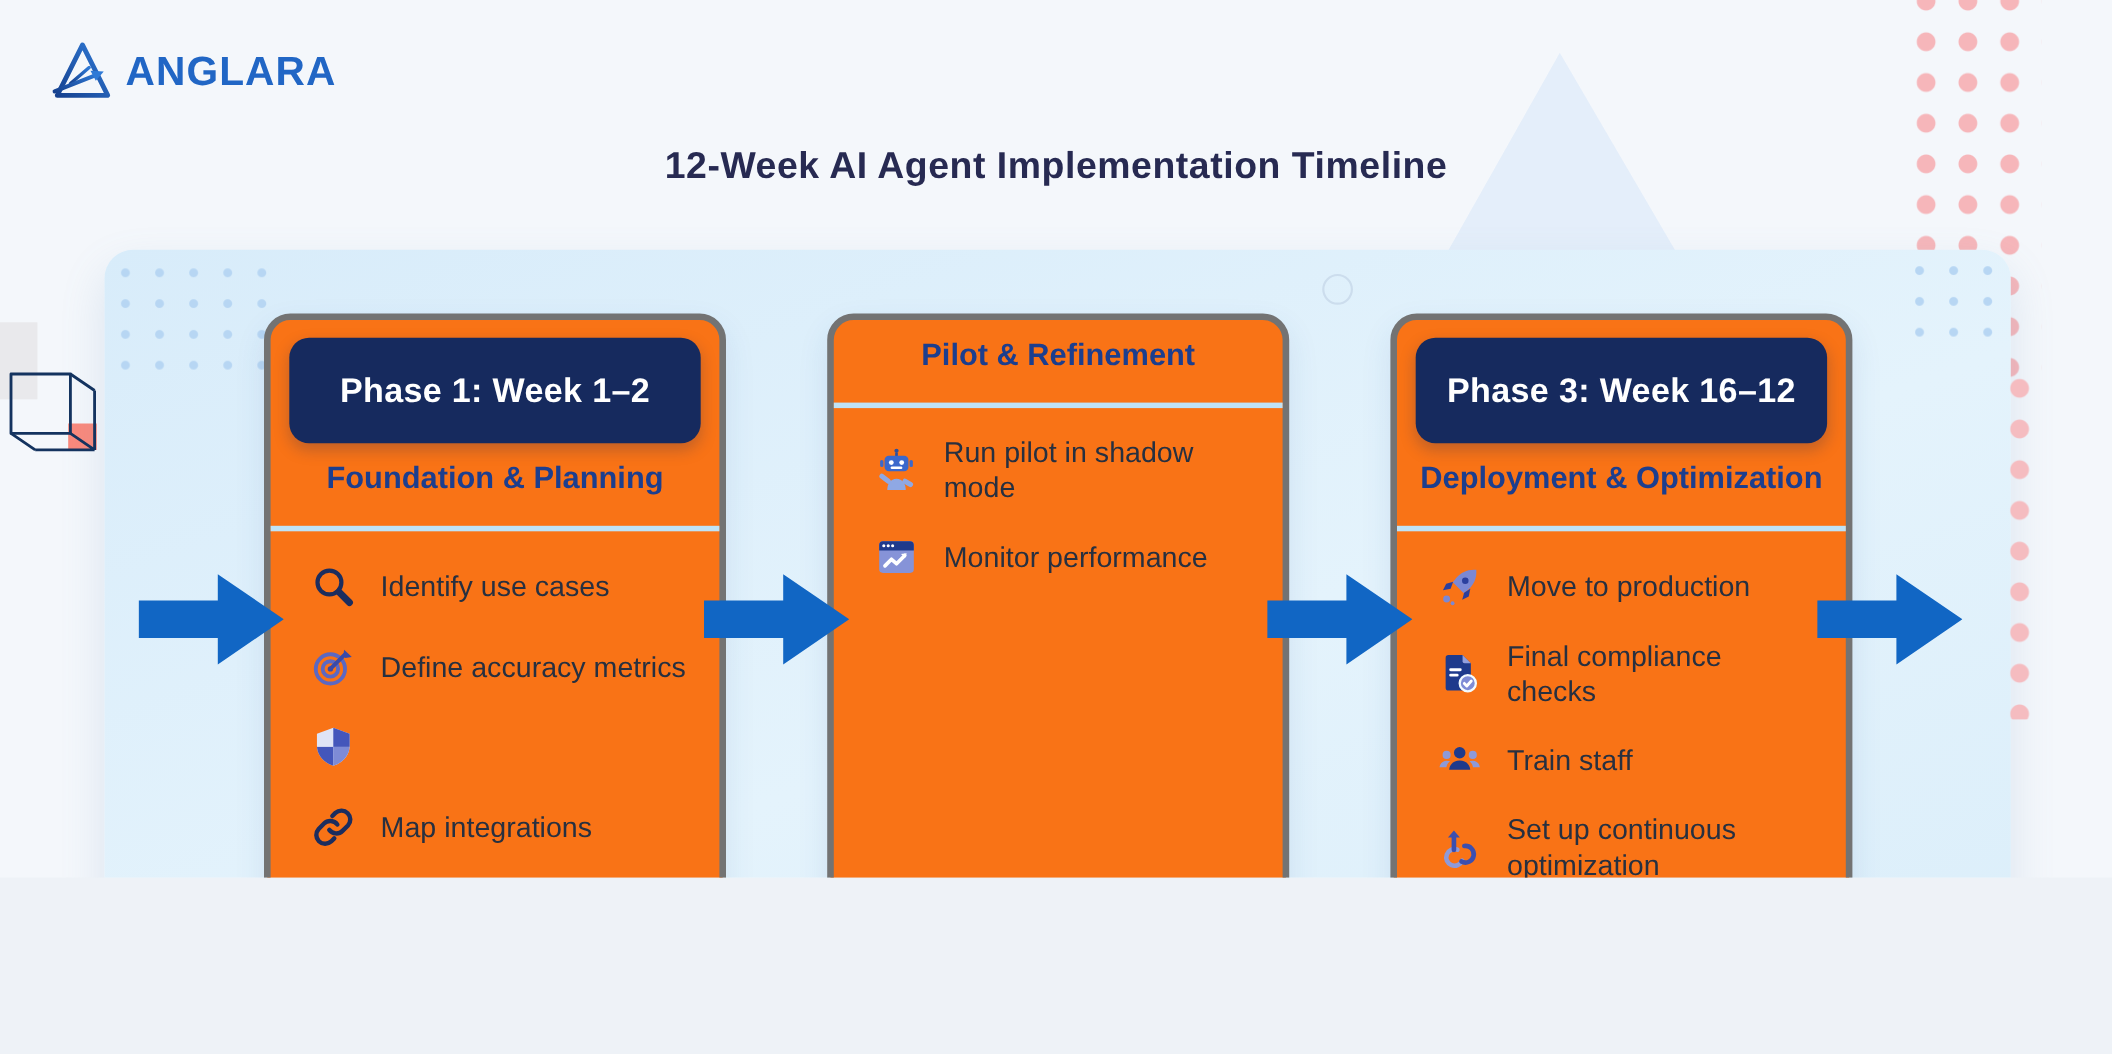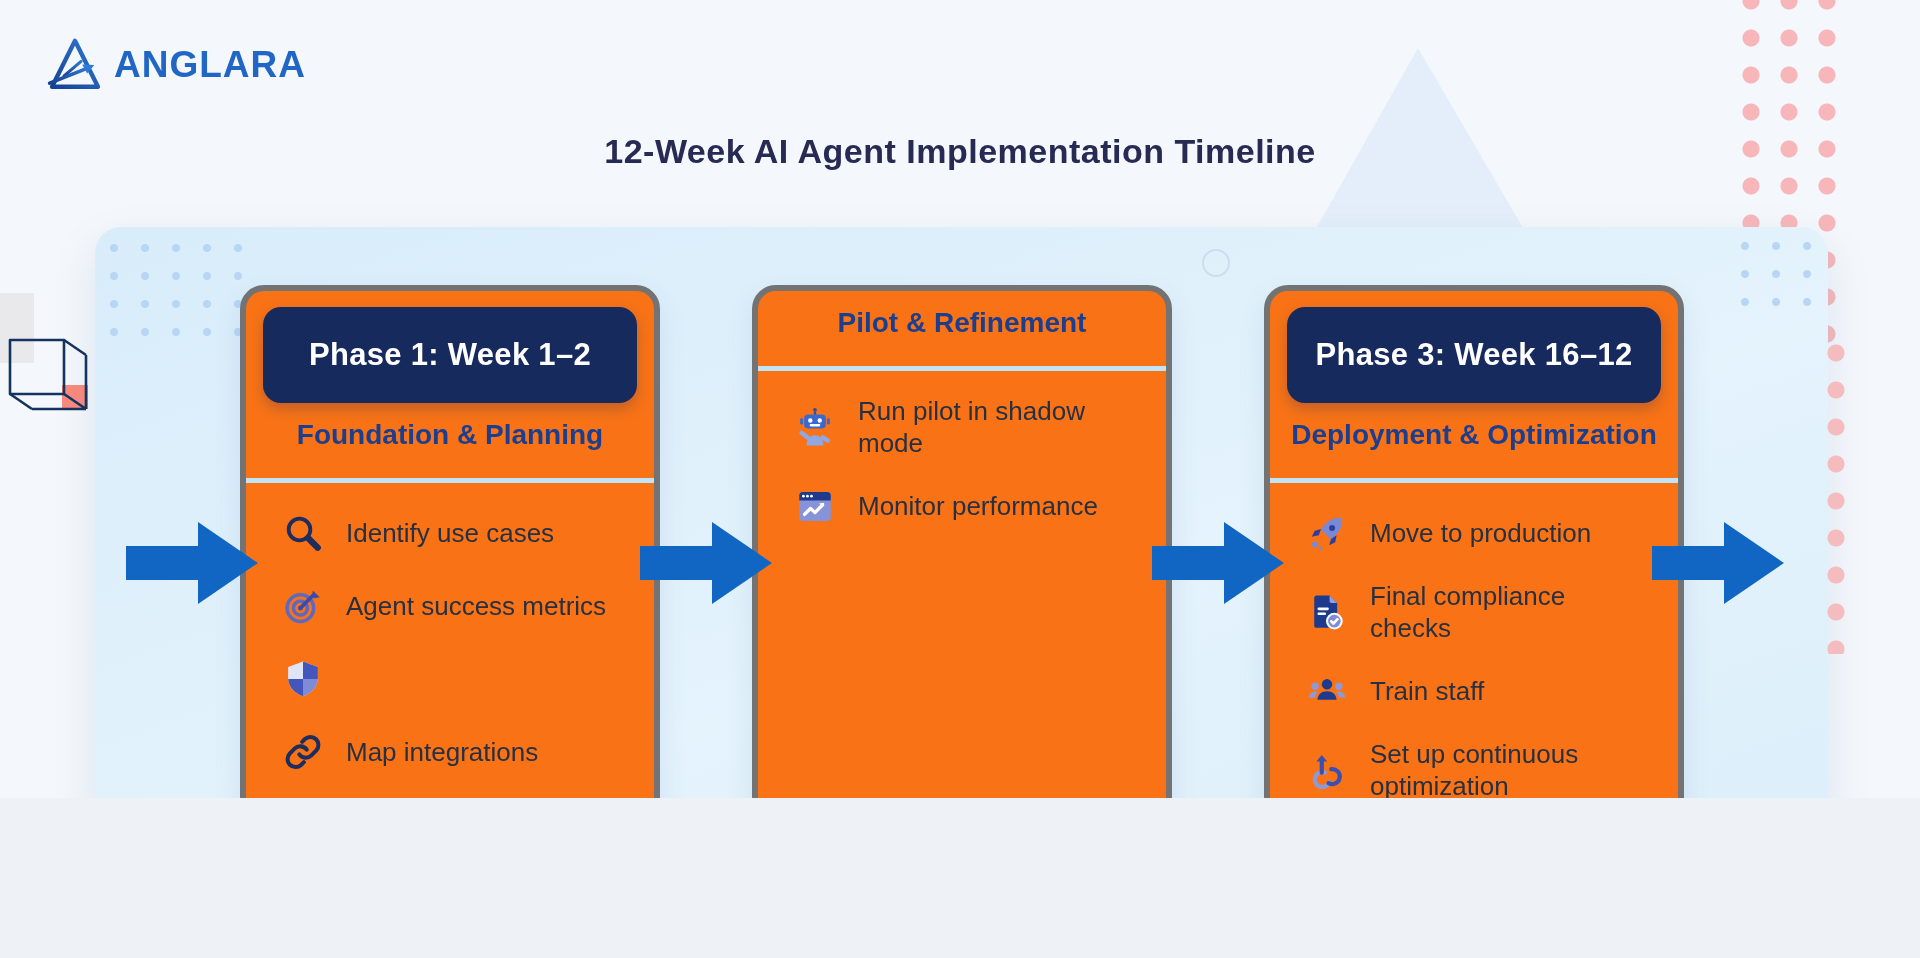--- a/index.html
+++ b/index.html
@@ -131,21 +131,21 @@
         <span class="label">Identify use cases</span>
       </div>
       <div class="item">
         <svg viewBox="0 0 24 24">
           <circle cx="10.5" cy="13.2" r="7.6" fill="none" stroke="#5c68c2" stroke-width="2"></circle>
           <circle cx="10.5" cy="13.2" r="4" fill="none" stroke="#5c68c2" stroke-width="2"></circle>
           <circle cx="10.5" cy="13.2" r="1.4" fill="#3a4aa8"></circle>
           <path d="M10.5 13.2l7.3-7.3" stroke="#3a4aa8" stroke-width="2.1" stroke-linecap="round"></path>
           <path d="M17.2 6.5l.4-3.3 2 1.9 2 1.9-3.3.5z" fill="#3a4aa8"></path>
         </svg>
-        <span class="label">Agent success metrics</span>
+        <span class="label">Define accuracy metrics</span>
       </div>
       <div class="item">
         <svg viewBox="0 0 24 24">
           <defs>
               <clipPath id="shc">
                 <path d="M12 2l8.5 3.2v6.1c0 5.2-3.6 8.9-8.5 10.5-4.9-1.6-8.5-5.3-8.5-10.5V5.2z"></path>
               </clipPath>
             </defs>
           <path d="M12 2l8.5 3.2v6.1c0 5.2-3.6 8.9-8.5 10.5-4.9-1.6-8.5-5.3-8.5-10.5V5.2z" fill="#dfe4f6"></path>
           <g clip-path="url(#shc)">

